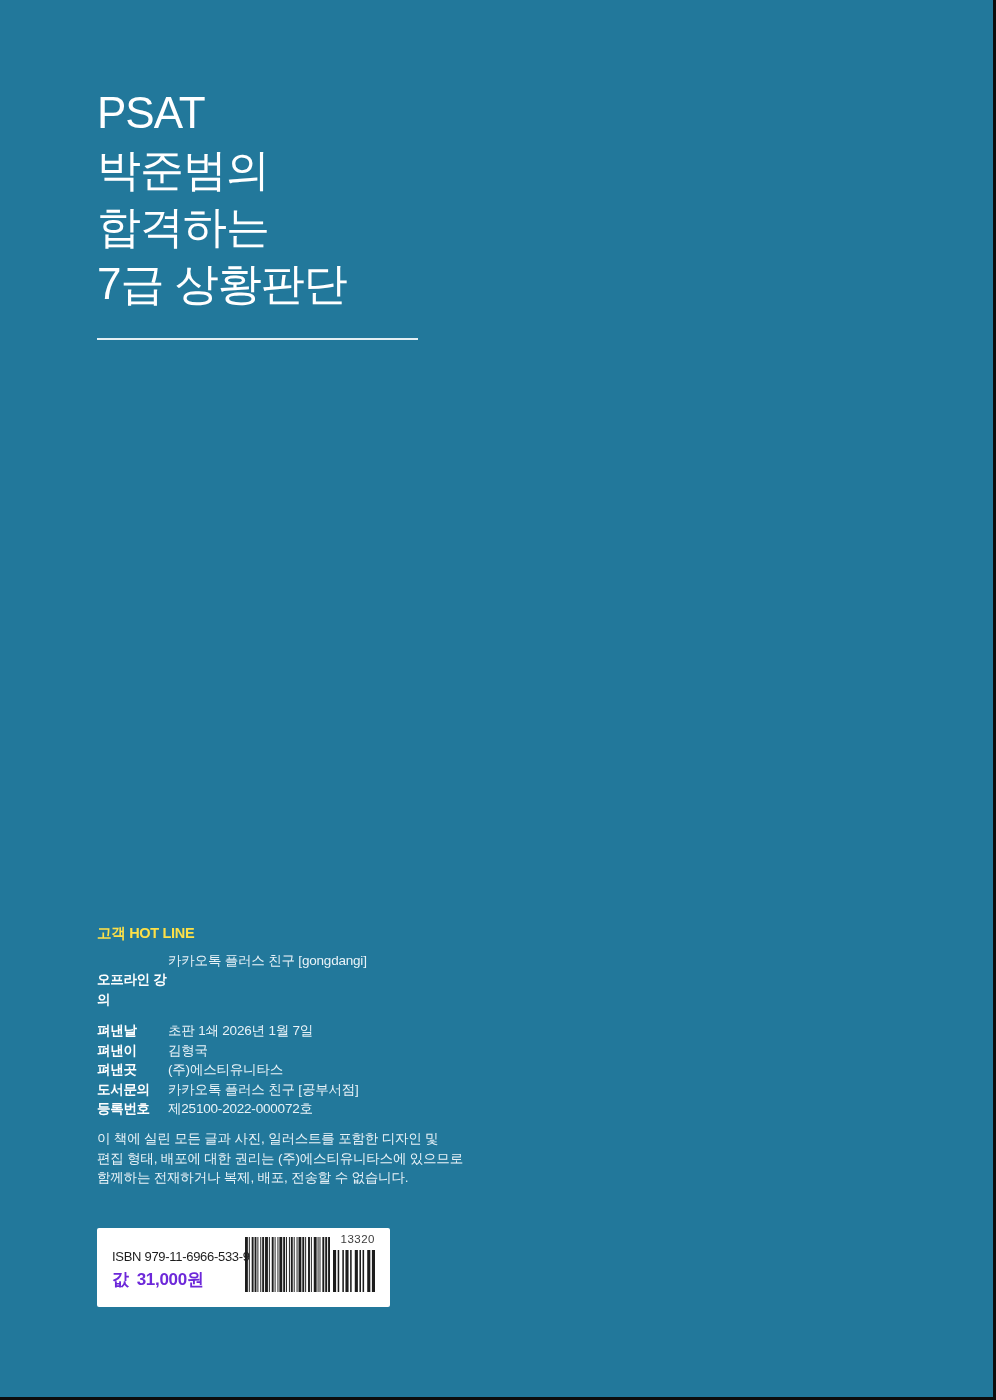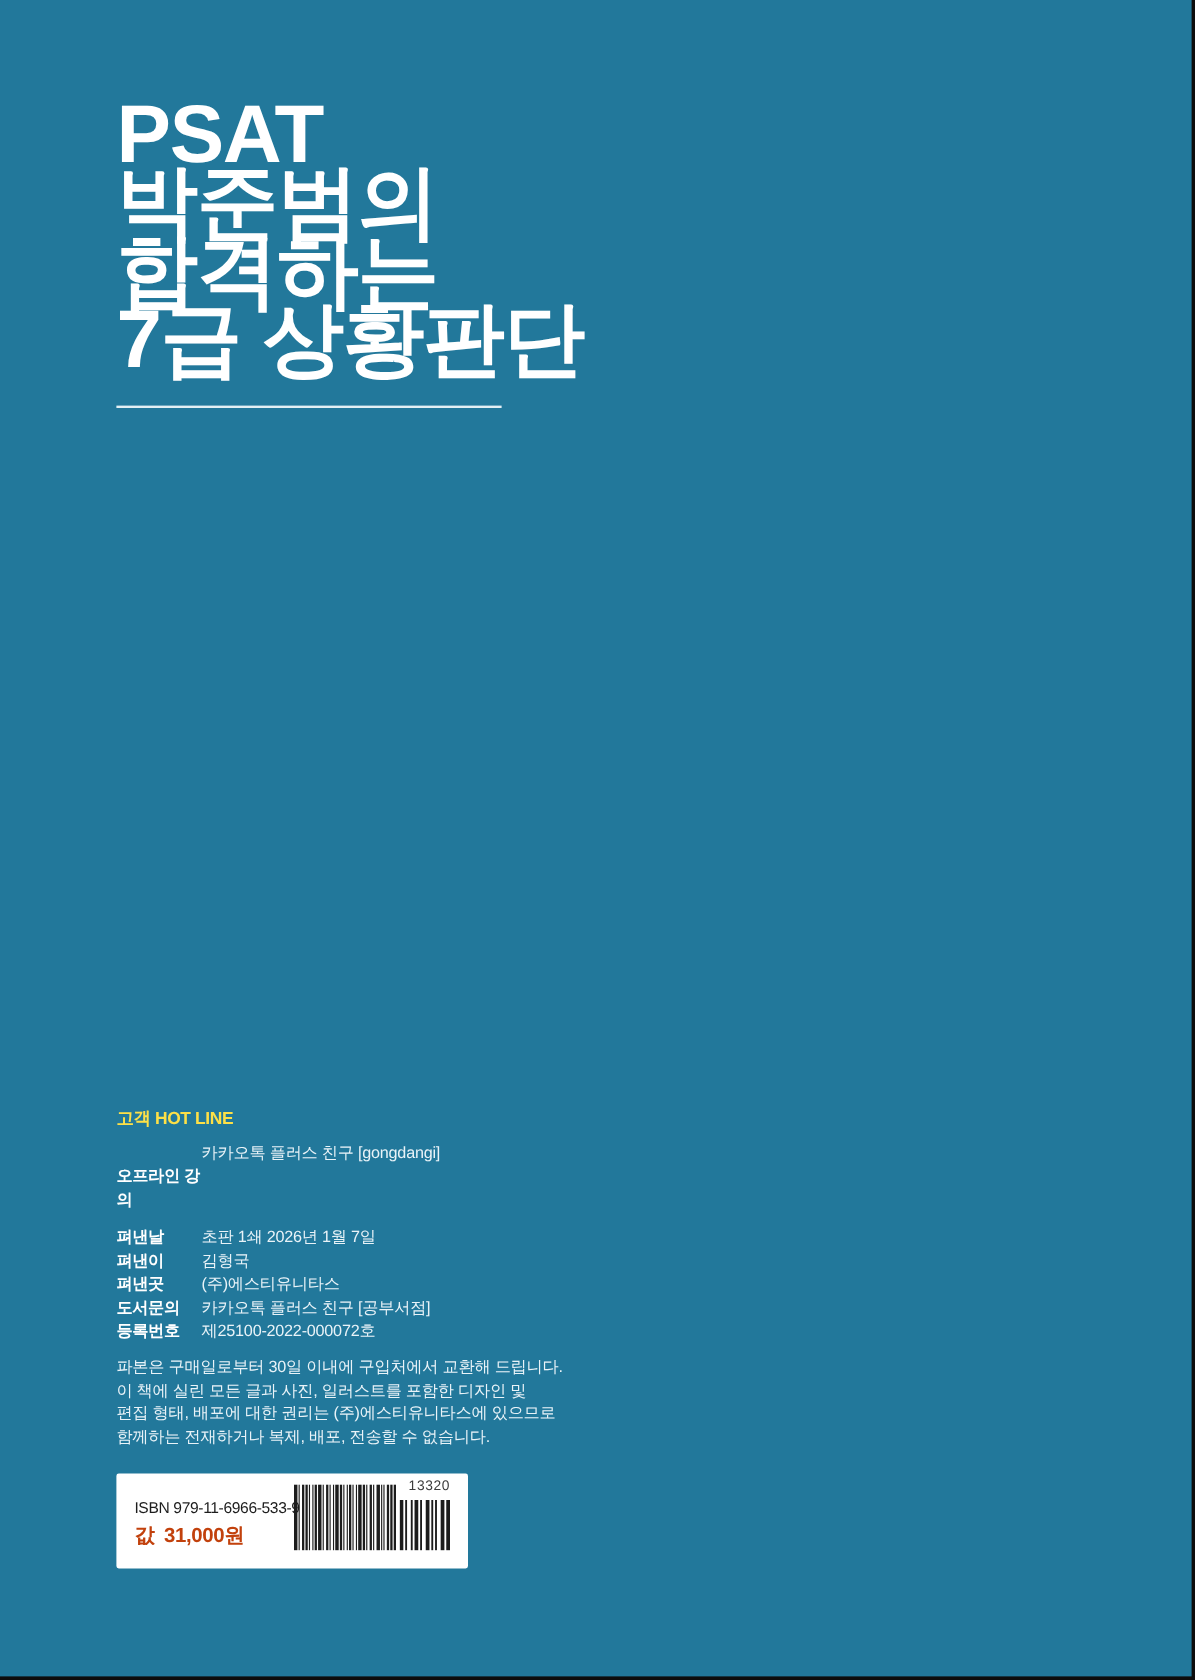--- a/index.html
+++ b/index.html
@@ -11,21 +11,21 @@
     font-family:"Liberation Sans", sans-serif;
     color:#ffffff;
   }
   
   .edge-right{position:absolute;right:0;top:0;width:3px;height:100%;background:#0d0d0d;}
   .edge-bottom{position:absolute;left:0;bottom:0;width:100%;height:3px;background:#0d0d0d;}
 
   
   .title{
     position:absolute;left:97px;top:84px;
-    font-size:68px;line-height:57px;font-weight:bold;
+    font-size:44px;line-height:57px;font-weight:normal;
     letter-spacing:-1px;color:#ffffff;
   }
   .title div{white-space:nowrap;}
 
   
   .divider{
     position:absolute;left:97px;top:338px;
     width:321px;height:2px;background:#f4fafc;opacity:.92;
   }
 
@@ -49,21 +49,21 @@
     font-size:13.5px;line-height:19.5px;color:#e9f3f8;letter-spacing:-0.2px;
   }
 
   
   .isbn-box{
     position:absolute;left:97px;top:1228px;
     width:293px;height:79px;background:#ffffff;border-radius:2px;
     color:#1d1d1d;
   }
   .isbn-line{position:absolute;left:15px;top:21px;font-size:13px;letter-spacing:-0.3px;white-space:nowrap;color:#1d1d1d;}
-  .price-line{position:absolute;left:15px;top:40px;font-size:17px;font-weight:bold;letter-spacing:-0.3px;white-space:nowrap;color:#c2410c;}
+  .price-line{position:absolute;left:15px;top:40px;font-size:17px;font-weight:bold;letter-spacing:-0.3px;white-space:nowrap;color:#6d28d9;}
   .price-line .won{margin-left:8px;}
   .barcode-main{position:absolute;left:148px;top:9px;width:85px;height:55px;}
   .barcode-addon{position:absolute;left:236px;top:22px;width:42px;height:42px;}
   .addon-code{position:absolute;left:232px;top:5px;width:46px;text-align:right;font-size:11.5px;color:#3c3c3c;letter-spacing:0.5px;}
 </style>
 </head>
 <body>
 
 <div class="page" style="background: rgb(34, 120, 155);">
   <div class="edge-right"></div>
@@ -108,21 +108,20 @@
       <span class="lbl">도서문의</span>
       <span class="val">카카오톡 플러스 친구 [공부서점]</span>
     </div>
     <div class="row">
       <span class="lbl">등록번호</span>
       <span class="val">제25100-2022-000072호</span>
     </div>
   </div>
 
   <div class="notice">
-    <div>파본은 구매일로부터 30일 이내에 구입처에서 교환해 드립니다.</div>
     <div>이 책에 실린 모든 글과 사진, 일러스트를 포함한 디자인 및</div>
     <div>편집 형태, 배포에 대한 권리는 (주)에스티유니타스에 있으므로</div>
     <div>함께하는 전재하거나 복제, 배포, 전송할 수 없습니다.</div>
   </div>
 
   <div class="isbn-box">
     <div class="isbn-line">ISBN 979-11-6966-533-9</div>
     <div class="price-line">
       <span>값</span><span class="won">31,000원</span>
     </div>

